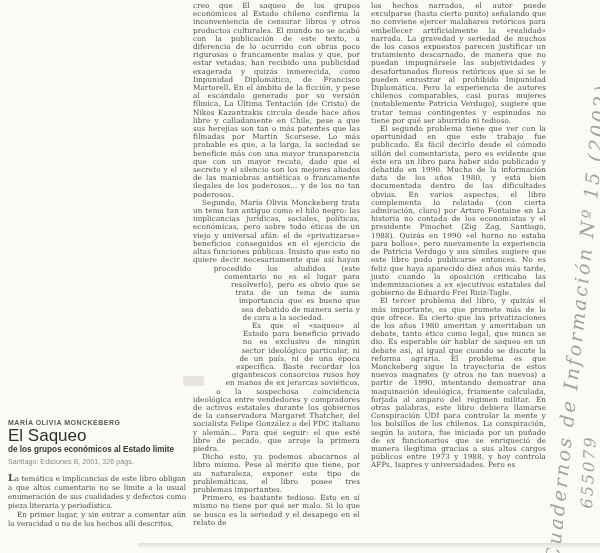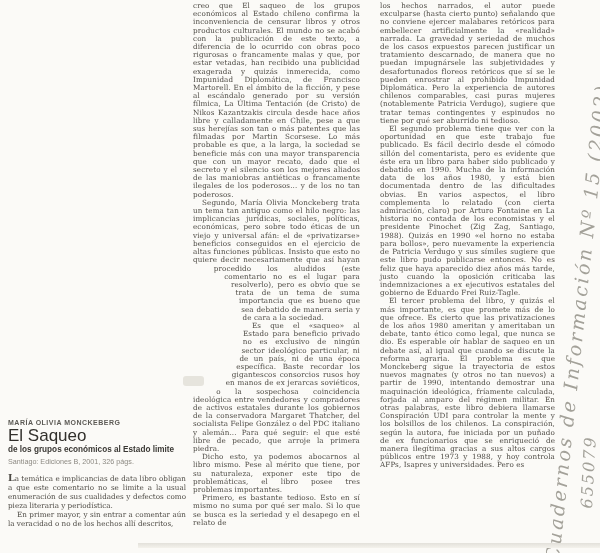--- a/index.html
+++ b/index.html
@@ -9,21 +9,21 @@
     font-family:"DejaVu Serif", serif;
   }
   
   .col {
     position:absolute; top:2px;
     color:#4d4a44;
     font-size:7.2px; line-height:8.2px; letter-spacing:0.1px;
     text-align:justify;
   }
   #col-left  { left:193px; width:167px; }
-  #col-right { left:380px; width:175px; }
+  #col-right { left:371px; width:175px; }
   .col p { margin:0; text-indent:9px; }
   .col p.cont { text-indent:0; }
   
   .scan-intrusion {
     float:left; width:50px; height:195px;
     shape-outside: ellipse(50px 64px at 0px 132px);
   }
   
   #book-block {
     position:absolute; left:8px; top:419px; width:178px;
@@ -77,36 +77,36 @@
 <body>
 
 <div id="page">
 
   <div class="col" id="col-left">
     <p class="cont">creo que El saqueo de los grupos económicos al Estado chileno confirma la inconveniencia de censurar libros y otros productos culturales. El mundo no se acabó con la publicación de este texto, a diferencia de lo ocurrido con obras poco rigurosas o francamente malas y que, por estar vetadas, han recibido una publicidad exagerada y quizás inmerecida, como Impunidad Diplomática, de Francisco Martorell. En el ámbito de la ficción, y pese al escándalo generado por su versión fílmica, La Última Tentación (de Cristo) de Nikos Kazantzakis circula desde hace años libre y calladamente en Chile, pese a que sus herejías son tan o más patentes que las filmadas por Martin Scorsese. Lo más probable es que, a la larga, la sociedad se beneficie más con una mayor transparencia que con un mayor recato, dado que el secreto y el silencio son los mejores aliados de las maniobras antiéticas o francamente ilegales de los poderosos... y de los no tan poderosos.</p>
     <span class="scan-intrusion"></span>
     <p>Segundo, María Olivia Monckeberg trata un tema tan antiguo como el hilo negro: las implicancias jurídicas, sociales, políticas, económicas, pero sobre todo éticas de un viejo y universal afán: el de «privatizarse» beneficios conseguidos en el ejercicio de altas funciones públicas. Insisto que esto no quiere decir necesariamente que así hayan procedido los aludidos (este comentario no es el lugar para resolverlo), pero es obvio que se trata de un tema de suma importancia que es bueno que sea debatido de manera seria y de cara a la sociedad.</p>
     <p>Es que el «saqueo» al Estado para beneficio privado no es exclusivo de ningún sector ideológico particular, ni de un país, ni de una época específica. Baste recordar los gigantescos consorcios rusos hoy en manos de ex jerarcas soviéticos, o la sospechosa coincidencia ideológica entre vendedores y compradores de activos estatales durante los gobiernos de la conservadora Margaret Thatcher, del socialista Felipe González o del PDC italiano y alemán... Para qué seguir: el que esté libre de pecado, que arroje la primera piedra.</p>
     <p>Dicho esto, ya podemos abocarnos al libro mismo. Pese al mérito que tiene, por su naturaleza, exponer este tipo de problemáticas, el libro posee tres problemas importantes.</p>
-    <p>Primero, es bastante tedioso. Esto en sí mismo no suma por qué ser malo. Si lo que se busca es la seriedad y el desapego en el relato de</p>
+    <p>Primero, es bastante tedioso. Esto en sí mismo no tiene por qué ser malo. Si lo que se busca es la seriedad y el desapego en el relato de</p>
   </div>
 
   <div class="col" id="col-right">
     <p class="cont">los hechos narrados, el autor puede exculparse (hasta cierto punto) señalando que no conviene ejercer malabares retóricos para embellecer artificialmente la «realidad» narrada. La gravedad y seriedad de muchos de los casos expuestos parecen justificar un tratamiento descarnado, de manera que no puedan impugnársele las subjetividades y desafortunados floreos retóricos que sí se le pueden enrostrar al prohibido Impunidad Diplomática. Pero la experiencia de autores chilenos comparables, casi puras mujeres (notablemente Patricia Verdugo), sugiere que tratar temas contingentes y espinudos no tiene por qué ser aburrido ni tedioso.</p>
     <p>El segundo problema tiene que ver con la oportunidad en que este trabajo fue publicado. Es fácil decirlo desde el cómodo sillón del comentarista, pero es evidente que éste era un libro para haber sido publicado y debatido en 1990. Mucha de la información data de los años 1980, y está bien documentada dentro de las dificultades obvias. En varios aspectos, el libro complementa lo relatado (con cierta admiración, claro) por Arturo Fontaine en La historia no contada de los economistas y el presidente Pinochet (Zig Zag, Santiago, 1988). Quizás en 1990 «el horno no estaba para bollos», pero nuevamente la experiencia de Patricia Verdugo y sus símiles sugiere que este libro pudo publicarse entonces. No es feliz que haya aparecido diez años más tarde, justo cuando la oposición criticaba las indemnizaciones a ex ejecutivos estatales del gobierno de Eduardo Frei Ruiz-Tagle.</p>
     <p>El tercer problema del libro, y quizás el más importante, es que promete más de lo que ofrece. Es cierto que las privatizaciones de los años 1980 ameritan y ameritaban un debate, tanto ético como legal, que nunca se dio. Es esperable oír hablar de saqueo en un debate así, al igual que cuando se discute la reforma agraria. El problema es que Monckeberg sigue la trayectoria de estos nuevos magnates (y otros no tan nuevos) a partir de 1990, intentando demostrar una maquinación ideológica, fríamente calculada, forjada al amparo del régimen militar. En otras palabras, este libro debiera llamarse Conspiración UDI para controlar la mente y los bolsillos de los chilenos. La conspiración, según la autora, fue iniciada por un puñado de ex funcionarios que se enriqueció de manera ilegítima gracias a sus altos cargos públicos entre 1973 y 1988, y hoy controla AFPs, Isapres y universidades. Pero es</p>
   </div>
 
   <div id="book-block">
     <p class="book-author">MARÍA OLIVIA MONCKEBERG</p>
     <p class="book-title">El Saqueo</p>
     <p class="book-subtitle">de los grupos económicos al Estado limite</p>
     <p class="book-imprint">Santiago: Ediciones B, 2001, 326 págs.</p>
-    <p class="book-intro first">La temática e implicancias de data libro obligan a que este comentario no se limite a la usual enumeración de sus cualidades y defectos como pieza literaria y periodística.</p>
-    <p class="book-intro indent">En primer mayor, y sin entrar a comentar aún la veracidad o no de los hechos allí descritos,</p>
+    <p class="book-intro first">La temática e implicancias de este libro obligan a que altos comentario no se limite a la usual enumeración de sus cualidades y defectos como pieza literaria y periodística.</p>
+    <p class="book-intro indent">En primer lugar, y sin entrar a comentar aún la veracidad o no de los hechos allí descritos,</p>
   </div>
 
   <div class="handwriting" id="hw-citation">Cuadernos de Información Nº 15 (2002)</div>
   <div class="handwriting" id="hw-number">655079</div>
 
   <div id="smudge"></div>
   <div id="shadow-band"></div>
 
 </div>
 

